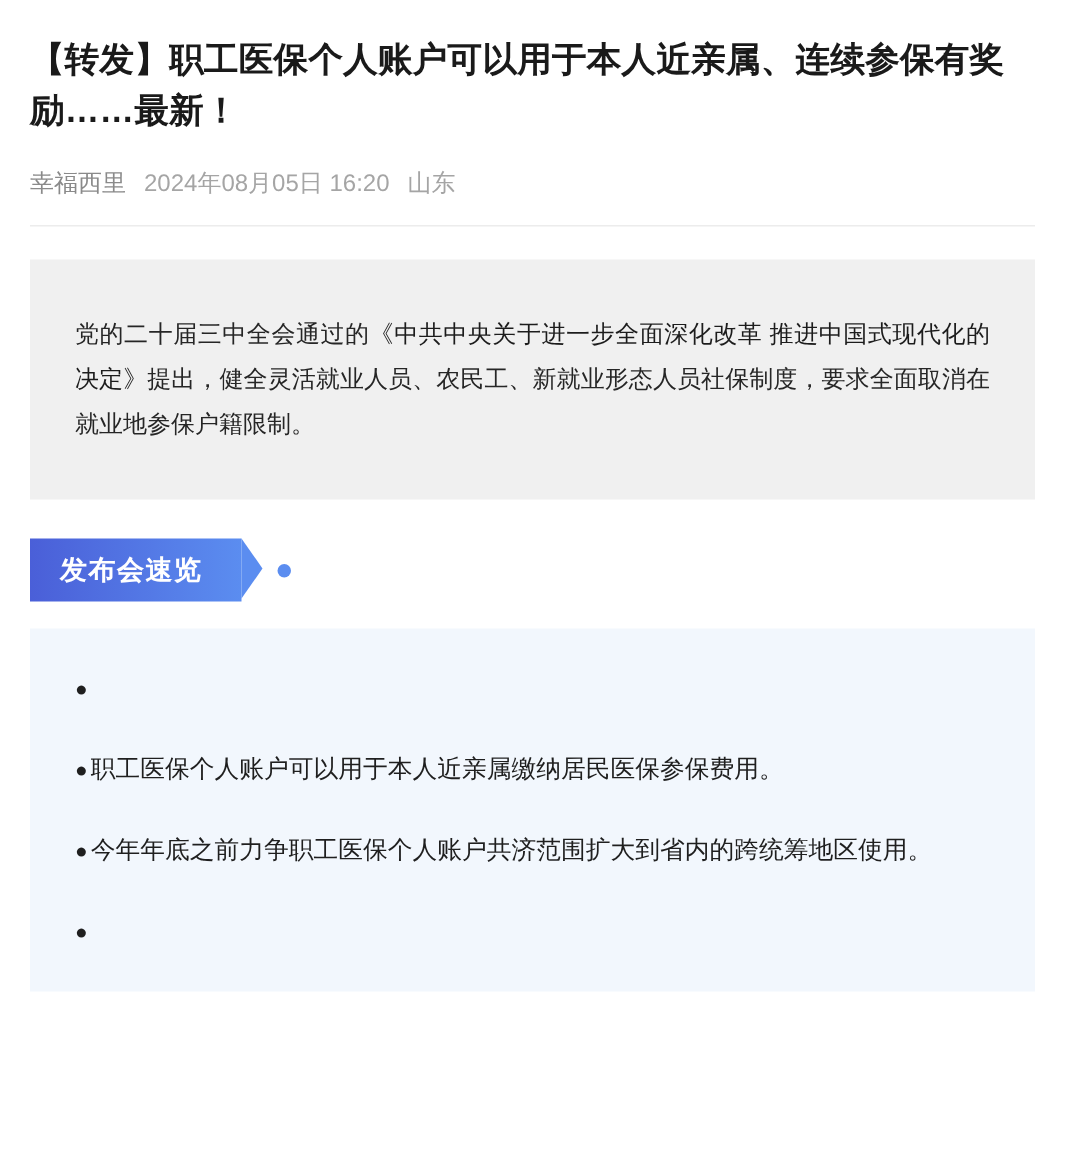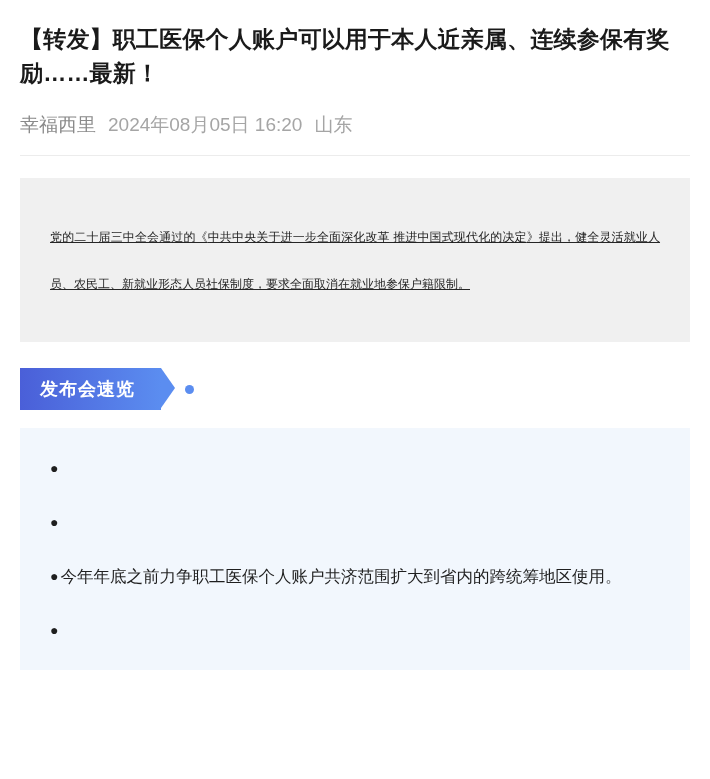--- a/index.html
+++ b/index.html
@@ -25,21 +25,21 @@
     font-size: 23px;
     line-height: 34px;
     font-weight: bold;
     color: #1a1a1a;
     letter-spacing: 0.2px;
     padding-top: 22px;
     margin: 0;
   }
   .meta-row {
     margin-top: 22px;
-    font-size: 19px;
+    font-size: 16px;
     color: #9b9b9b;
     display: flex;
     align-items: center;
     gap: 12px;
   }
   .meta-author {
     color: #8a8a8a;
   }
   .meta-date {
     color: #a5a5a5;
@@ -54,25 +54,24 @@
     width: 100%;
   }
   .quote-box {
     margin-top: 22px;
     background: #f0f0f0;
     padding: 36px 30px 34px 30px;
     box-sizing: border-box;
   }
   .quote-box p {
     margin: 0;
-    font-size: 12px;
-    line-height: 47px;
+    font-size: 16px;
+    line-height: 30px;
     color: #262626;
     text-align: justify;
-    text-decoration: underline;
   }
   .quote-box p + p {
     margin-top: 26px;
   }
   .doc-name {
     color: #1c1c1c;
   }
   .blue-link {
     color: #4a7fd4;
   }
@@ -159,20 +158,21 @@
     </div>
     <span class="banner-dot"></span>
   </div>
 
   <div class="list-box">
     <div class="list-item">
       <span class="bullet">●</span>
     </div>
     <div class="list-item">
       <span class="bullet">●</span>
+      <span>职工医保个人账户可以用于本人近亲属缴纳居民医保参保费用。</span>
     </div>
     <div class="list-item">
       <span class="bullet">●</span>
       <span>今年年底之前力争职工医保个人账户共济范围扩大到省内的跨统筹地区使用。</span>
     </div>
     <div class="list-item">
       <span class="bullet">●</span>
     </div>
 
   </div>

